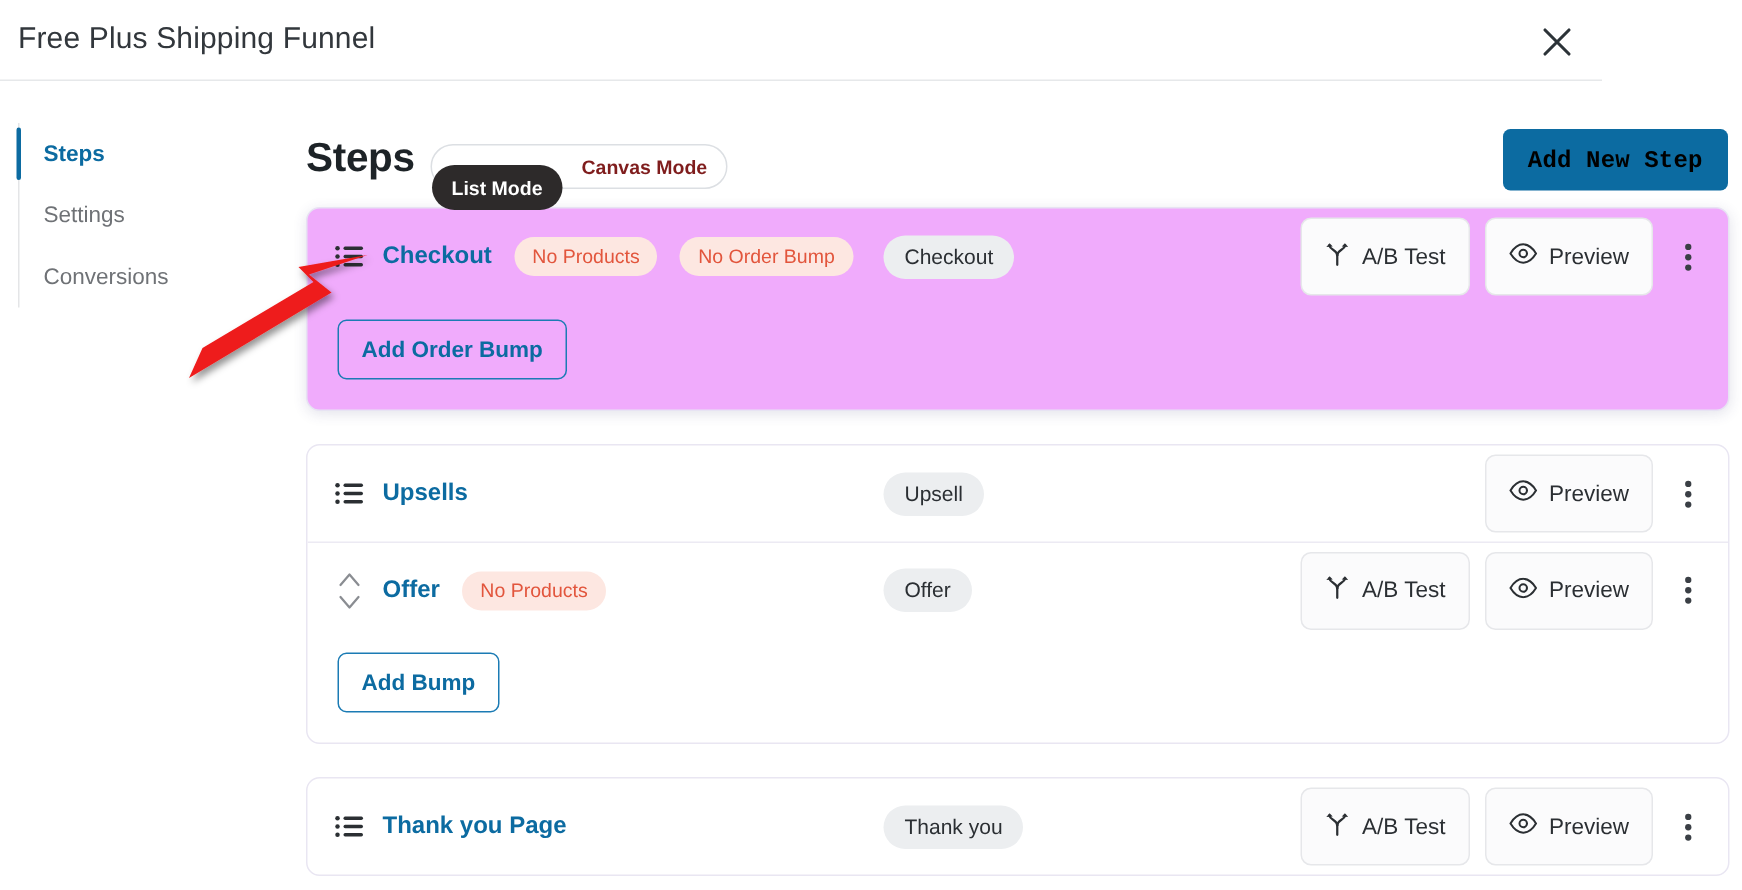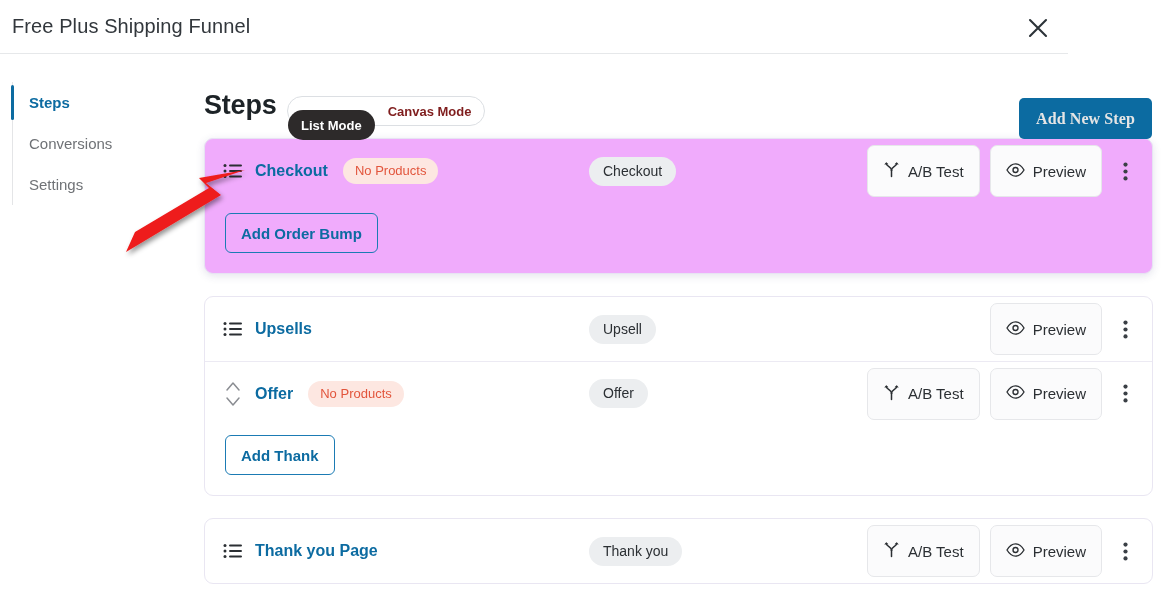--- a/index.html
+++ b/index.html
@@ -58,24 +58,24 @@
     height:30px; padding:0;
   }
   .mode-pill {
     height:30px; display:flex; align-items:center; justify-content:center;
     padding:0 13px; font-size:13px; border-radius:999px; cursor:pointer;
     color:#7f1d1d; font-weight:700; white-space:nowrap;
   }
   .mode-pill.active { background:#2d2a2a; color:#ffffff; font-weight:700;margin-top:28px; }
 
   .add-step-btn {
-    position:absolute; right:1px; top:20px;
-    background:#0c6ba1; color:#e5e5e5; border:none; border-radius:5px;
+    position:absolute; right:1px; top:8px;
+    background:#0c6ba1; color:#000000; border:none; border-radius:5px;
     height:41px; padding:0 17px; font-size:16px; font-weight:700;
-    cursor:pointer; font-family:Liberation Serif, serif; letter-spacing:.1px;
+    cursor:pointer; font-family:Liberation Mono, monospace; letter-spacing:.1px;
   }
 
   
   .card {
     width:949px; background:#fff;
     border:1px solid #e9e6f2; border-radius:9px;
     margin-bottom:22px; overflow:hidden;
   }
   .card.highlight {
     background:#f0abfc;
@@ -145,22 +145,22 @@
       <span>
         <svg width="22" height="22" viewBox="0 0 22 22">
           <path d="M3 3 L19 19 M19 3 L3 19" stroke="#2c3338" stroke-width="2.1" fill="none" stroke-linecap="round"></path>
         </svg>
       </span>
     </button>
   </div>
 
   <nav class="sidebar" id="sidebar">
       <div class="side-item active">Steps</div>
+      <div class="side-item">Settings</div>
       <div class="side-item">Conversions</div>
-      <div class="side-item">Settings</div>
     </nav>
 
   <div class="main">
 
     <div class="page-head">
       <div class="page-title">Steps</div>
       <div class="mode-toggle" id="mode-toggle">
           <div class="mode-pill active">List Mode</div>
           <div class="mode-pill">Canvas Mode</div>
         </div>
@@ -175,20 +175,21 @@
     <circle cx="2" cy="2.5" r="1.5" fill="#2b2f33"></circle>
     <rect x="6" y="1.4" width="13" height="2.2" rx="1.1" fill="#2b2f33"></rect>
     <circle cx="2" cy="8" r="1.5" fill="#2b2f33"></circle>
     <rect x="6" y="6.9" width="13" height="2.2" rx="1.1" fill="#2b2f33"></rect>
     <circle cx="2" cy="13.5" r="1.5" fill="#2b2f33"></circle>
     <rect x="6" y="12.4" width="13" height="2.2" rx="1.1" fill="#2b2f33"></rect>
   </svg>
             </div>
             <span class="step-name">Checkout</span>
             <span class="badge-err">No Products</span>
+            <span class="badge-err">No Order Bump</span>
             <span class="type-badge">Checkout</span>
             <div class="row-actions">
               <button class="ghost-btn">
                 <span><svg width="17" height="17" viewBox="0 0 17 17">
     <path d="M8.5 15.5 L8.5 9.2" stroke="#2b2f33" stroke-width="1.5" fill="none" stroke-linecap="round"></path>
     <path d="M8.5 9.2 C8.5 5.5 4 6 3.2 2.6" stroke="#2b2f33" stroke-width="1.5" fill="none" stroke-linecap="round"></path>
     <path d="M8.5 9.2 C8.5 5.5 13 6 13.8 2.6" stroke="#2b2f33" stroke-width="1.5" fill="none" stroke-linecap="round"></path>
     <path d="M1.2 3.6 L3.4 1.2 L5.5 3.3 Z" fill="#2b2f33"></path>
     <path d="M11.5 3.3 L13.6 1.2 L15.8 3.6 Z" fill="#2b2f33"></path>
   </svg></span>
@@ -273,21 +274,21 @@
               </button>
               <button class="kebab">
                 <svg width="5" height="19" viewBox="0 0 5 19">
     <circle cx="2.5" cy="2.6" r="2.1" fill="#3a3f45"></circle>
     <circle cx="2.5" cy="9.5" r="2.1" fill="#3a3f45"></circle>
     <circle cx="2.5" cy="16.4" r="2.1" fill="#3a3f45"></circle>
   </svg>
               </button>
             </div>
           </div>
-          <div class="card-foot"><button class="outline-btn">Add Thank</button></div>
+          <div class="card-foot"><button class="outline-btn">Add Bump</button></div>
         </div>
         <div class="card">
           <div class="row">
             <div class="handle">
               <svg width="20" height="16" viewBox="0 0 20 16">
     <circle cx="2" cy="2.5" r="1.5" fill="#2b2f33"></circle>
     <rect x="6" y="1.4" width="13" height="2.2" rx="1.1" fill="#2b2f33"></rect>
     <circle cx="2" cy="8" r="1.5" fill="#2b2f33"></circle>
     <rect x="6" y="6.9" width="13" height="2.2" rx="1.1" fill="#2b2f33"></rect>
     <circle cx="2" cy="13.5" r="1.5" fill="#2b2f33"></circle>

